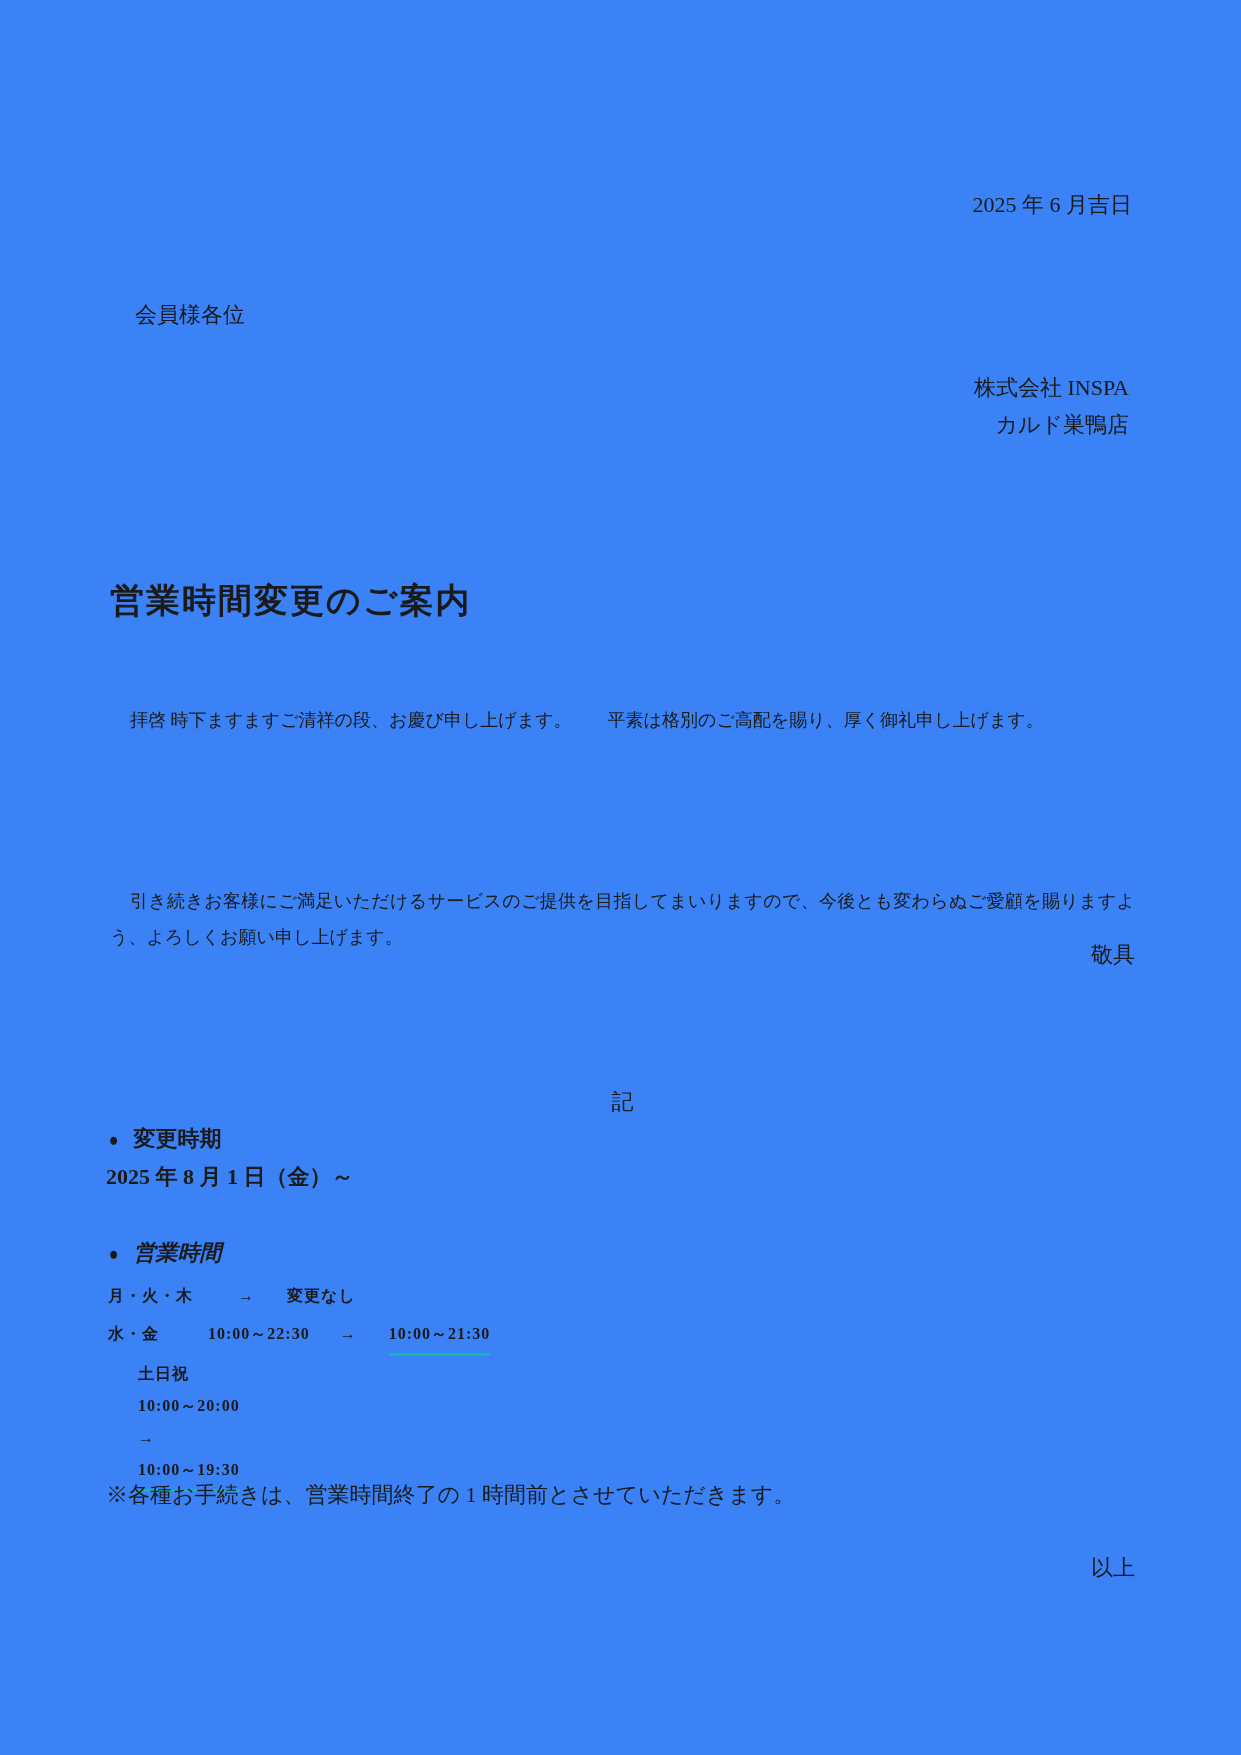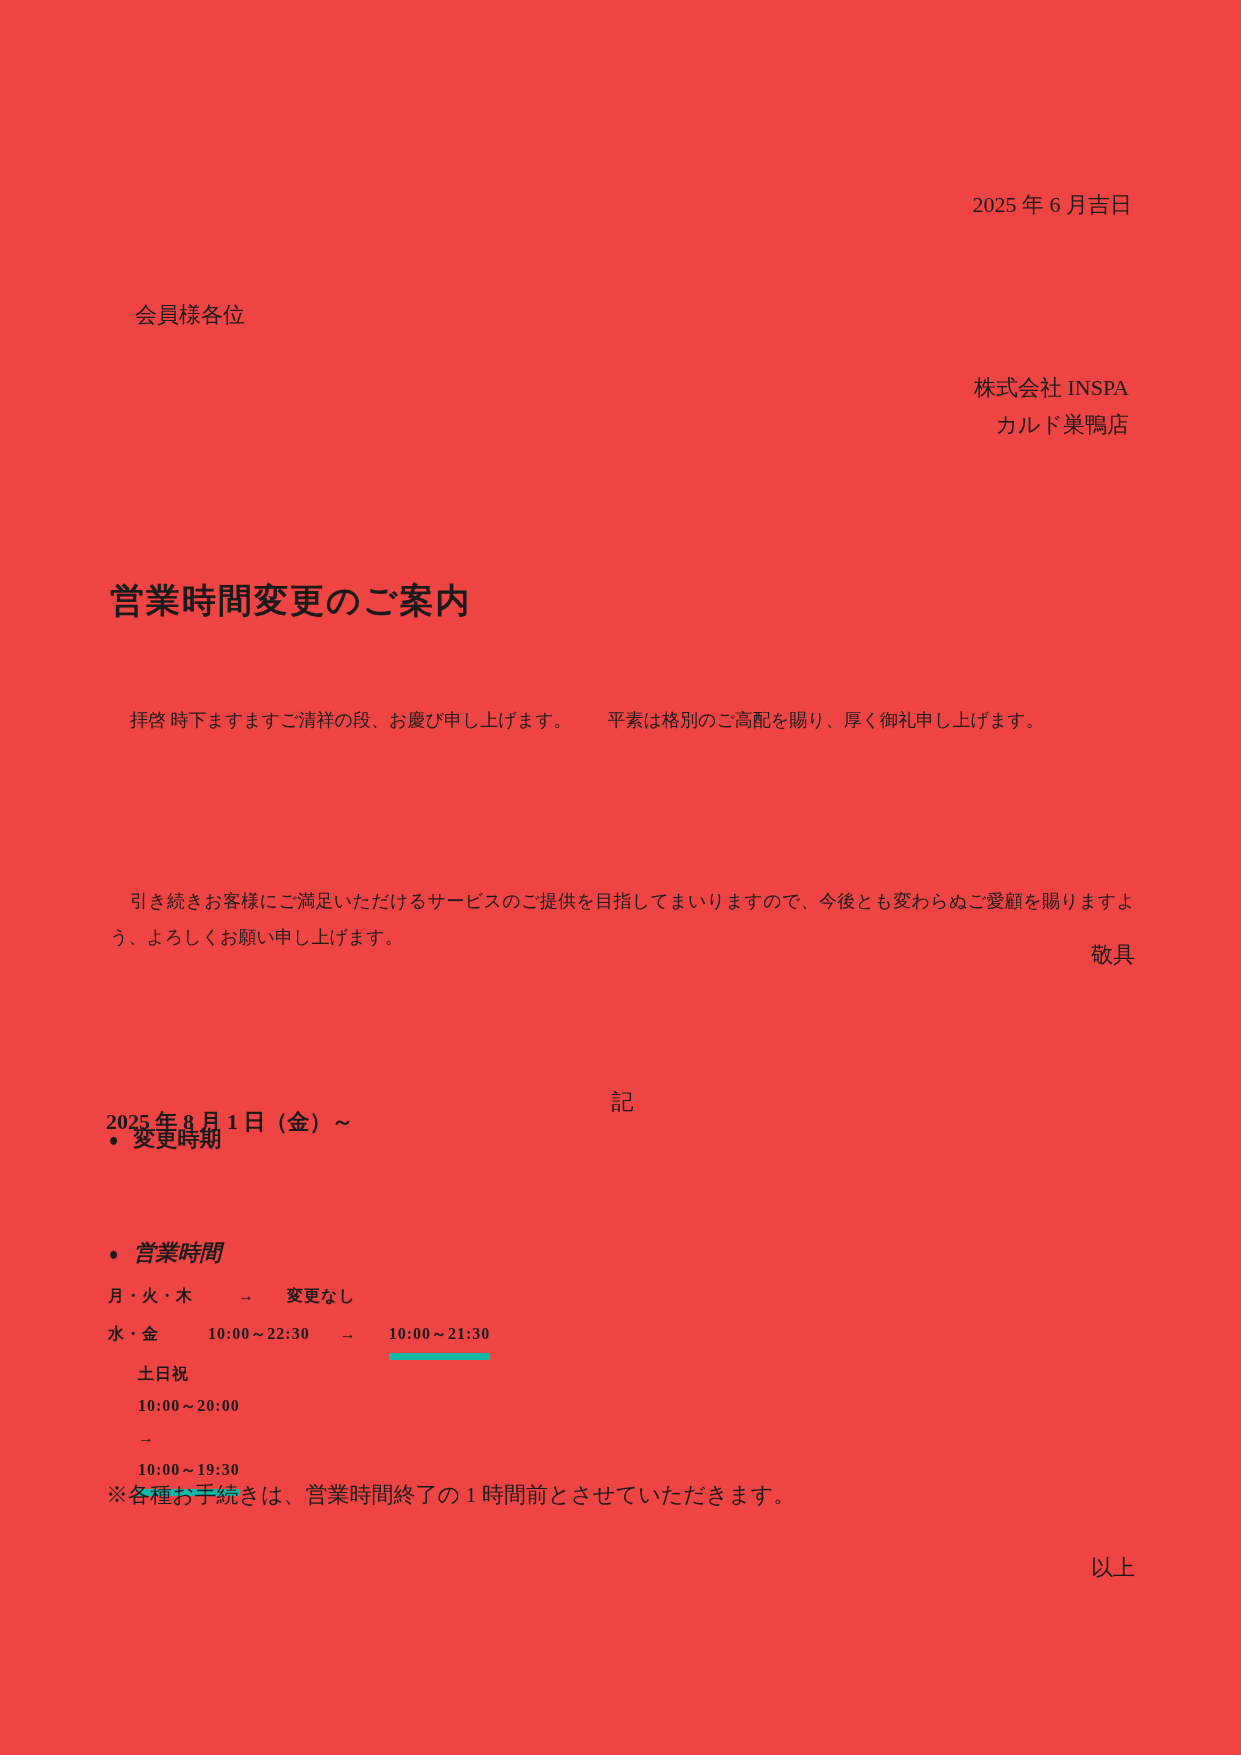--- a/index.html
+++ b/index.html
@@ -1,21 +1,21 @@
 <!DOCTYPE html>
 <html lang="ja"><head>
 <meta charset="utf-8">
 <style>
   html, body { margin: 0; padding: 0; background: #888; }
   .page {
     position: relative;
     width: 1241px;
     height: 1755px;
     margin: 0 auto;
-    background: #ef4444;
+    background: #3b82f6;
     font-family: "Liberation Serif", "DejaVu Serif", serif;
     color: #1a1a1a;
     overflow: hidden;
   }
   .abs { position: absolute; }
   .t22 { font-size: 22px; line-height: 30px; }
   .right { right: 106px; text-align: right; }
 
   .date-line      { top: 190px; right: 109px; }
   .recipient      { top: 300px; left: 135px; }
@@ -48,39 +48,39 @@
 
   .sec-heading {
     left: 108px;
     font-size: 22px; font-weight: bold; line-height: 30px;
   }
   .sec-heading .bullet { font-size: 19px; margin-right: 14px; display: inline-block; transform: scaleX(0.85); }
   .h-period { top: 1124px; }
   .h-hours  { top: 1238px; font-style: italic; }
 
   .period-value {
-    top: 1106px; left: 106px;
+    top: 1161px; left: 106px;
     font-size: 22px; font-weight: bold; line-height: 32px;
   }
 
   .hours-row {
     left: 108px;
     display: flex;
     align-items: baseline;
     font-size: 16px; font-weight: bold; line-height: 32px;
     white-space: nowrap;
   }
   .row-0 { top: 1280px; }
   .row-1 { top: 1318px; }
   .row-2 { top: 1358px; flex-direction: column; }
   .hr-days { min-width: 100px; letter-spacing: 1px; }
   .hr-old  { letter-spacing: 1px; }
   .hr-arrow { margin: 0 33px 0 30px; font-weight: normal; }
   .hr-new { letter-spacing: 1px; }
-  .hr-new.underlined { border-bottom: 7px solid #14b8a6; padding-bottom: 3px; }
+  .hr-new.underlined { border-bottom: 3px solid #14b8a6; padding-bottom: 3px; }
 
   .note { top: 1479px; left: 106px; font-size: 22px; line-height: 32px; }
   .end-marker { top: 1553px; font-size: 22px; line-height: 30px; }
 </style>
 </head>
 <body>
 
 <div class="page">
 
   <div class="abs t22 date-line">2025 年 6 月吉日</div>

